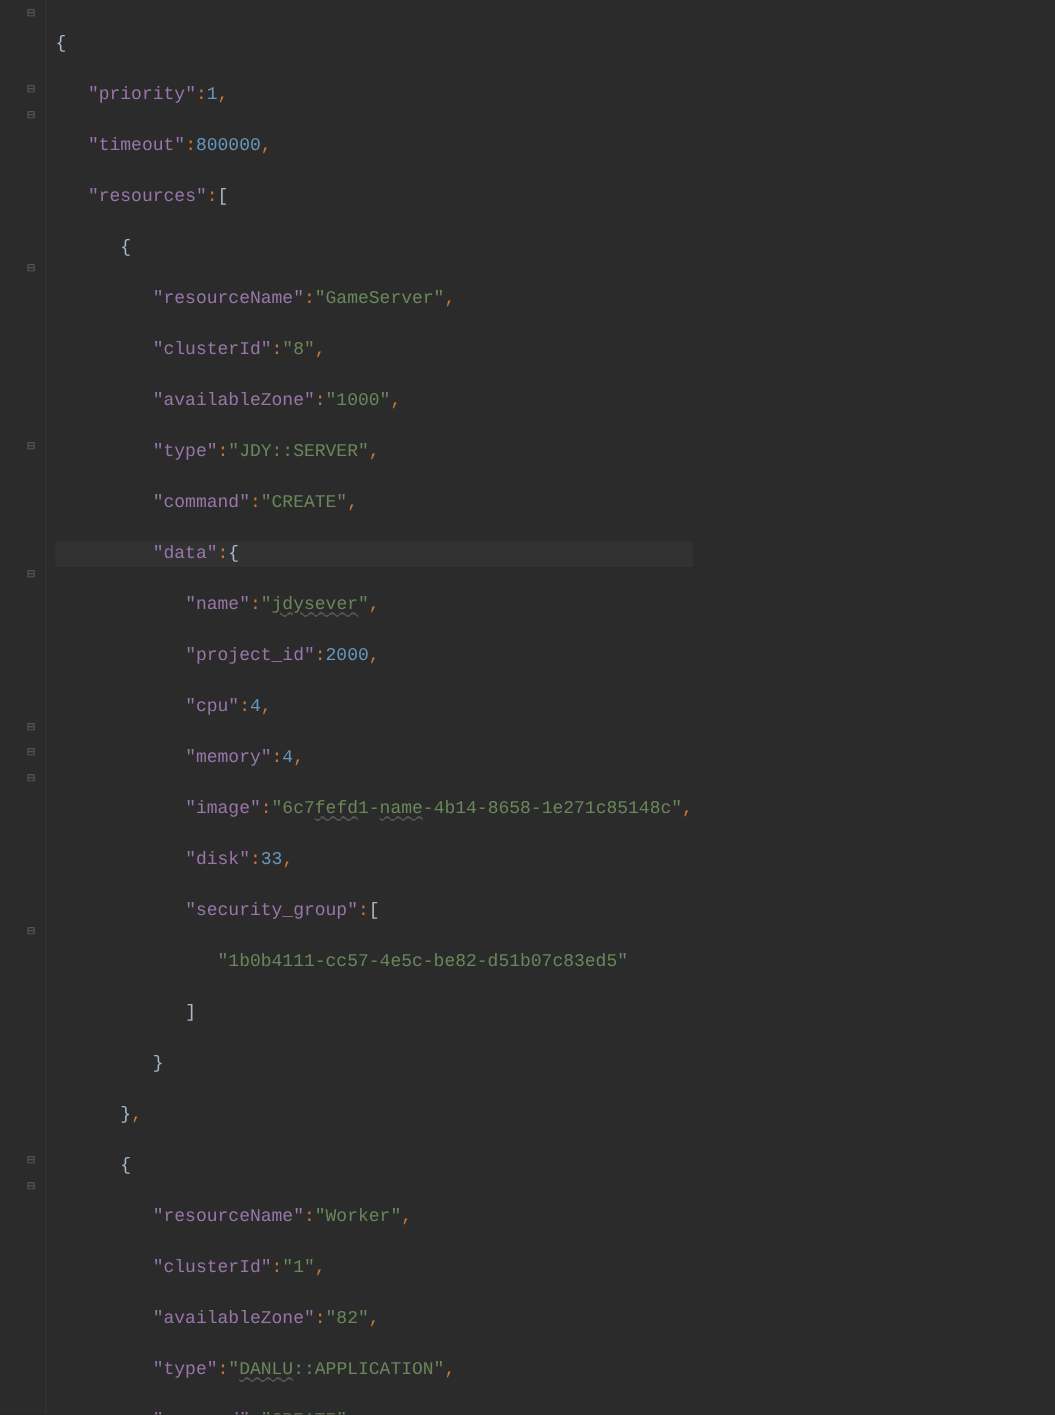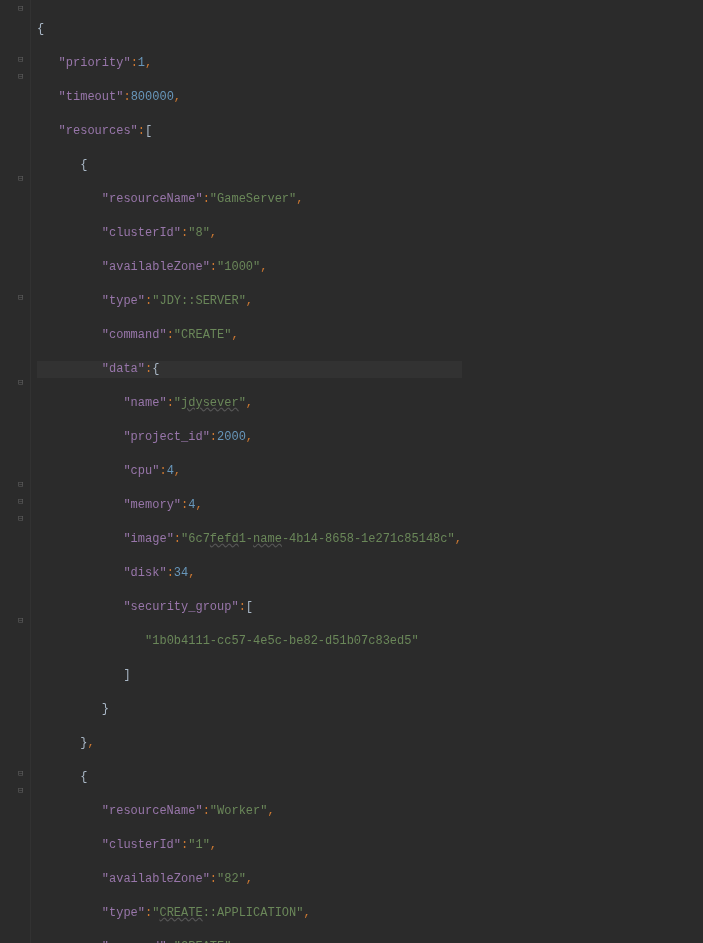--- a/index.html
+++ b/index.html
@@ -81,31 +81,31 @@
 <div class="line">         <span class="key">"clusterId"</span><span class="punct">:</span><span class="string">"8"</span><span class="punct">,</span></div>
 <div class="line">         <span class="key">"availableZone"</span><span class="punct">:</span><span class="string">"1000"</span><span class="punct">,</span></div>
 <div class="line">         <span class="key">"type"</span><span class="punct">:</span><span class="string">"JDY::SERVER"</span><span class="punct">,</span></div>
 <div class="line">         <span class="key">"command"</span><span class="punct">:</span><span class="string">"CREATE"</span><span class="punct">,</span></div>
 <div class="line highlighted">         <span class="key">"data"</span><span class="punct">:</span><span class="brace">{</span></div>
 <div class="line">            <span class="key">"name"</span><span class="punct">:</span><span class="string"><span>"</span><span class="underlined">jdysever</span><span>"</span></span><span class="punct">,</span></div>
 <div class="line">            <span class="key">"project_id"</span><span class="punct">:</span><span class="number">2000</span><span class="punct">,</span></div>
 <div class="line">            <span class="key">"cpu"</span><span class="punct">:</span><span class="number">4</span><span class="punct">,</span></div>
 <div class="line">            <span class="key">"memory"</span><span class="punct">:</span><span class="number">4</span><span class="punct">,</span></div>
 <div class="line">            <span class="key">"image"</span><span class="punct">:</span><span class="string"><span>"6c7</span><span class="underlined">fefd</span><span>1-</span><span class="underlined">name</span><span>-4b14-8658-1e271c85148c"</span></span><span class="punct">,</span></div>
-<div class="line">            <span class="key">"disk"</span><span class="punct">:</span><span class="number">34</span><span class="punct">,</span></div>
+<div class="line">            <span class="key">"disk"</span><span class="punct">:</span><span class="number">33</span><span class="punct">,</span></div>
 <div class="line">            <span class="key">"security_group"</span><span class="punct">:</span><span class="brace">[</span></div>
 <div class="line">               <span class="string">"1b0b4111-cc57-4e5c-be82-d51b07c83ed5"</span></div>
 <div class="line">            <span class="brace">]</span></div>
 <div class="line">         <span class="brace">}</span></div>
 <div class="line">      <span class="brace">}</span><span class="punct">,</span></div>
 <div class="line">      <span class="brace">{</span></div>
 <div class="line">         <span class="key">"resourceName"</span><span class="punct">:</span><span class="string">"Worker"</span><span class="punct">,</span></div>
 <div class="line">         <span class="key">"clusterId"</span><span class="punct">:</span><span class="string">"1"</span><span class="punct">,</span></div>
 <div class="line">         <span class="key">"availableZone"</span><span class="punct">:</span><span class="string">"82"</span><span class="punct">,</span></div>
-<div class="line">         <span class="key">"type"</span><span class="punct">:</span><span class="string"><span>"</span><span class="underlined">CREATE</span><span>::APPLICATION"</span></span><span class="punct">,</span></div>
+<div class="line">         <span class="key">"type"</span><span class="punct">:</span><span class="string"><span>"</span><span class="underlined">DANLU</span><span>::APPLICATION"</span></span><span class="punct">,</span></div>
 <div class="line">         <span class="key">"command"</span><span class="punct">:</span><span class="string">"CREATE"</span><span class="punct">,</span></div>
 
 
 
 
 
 
 
 
 

